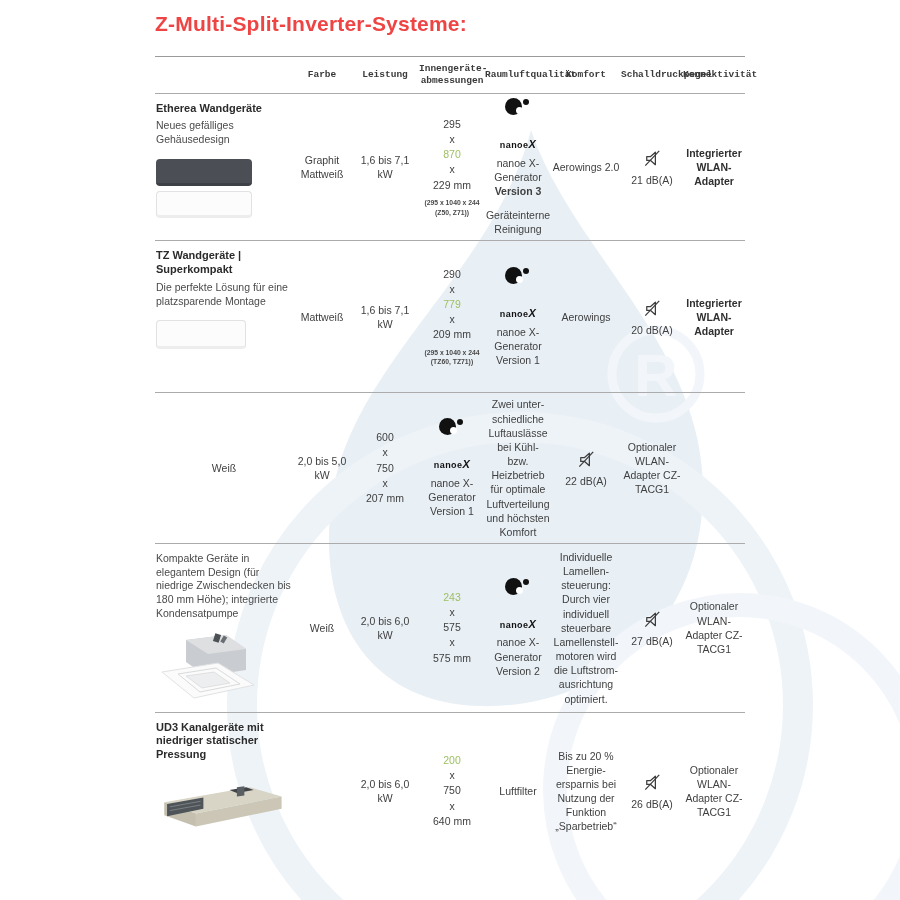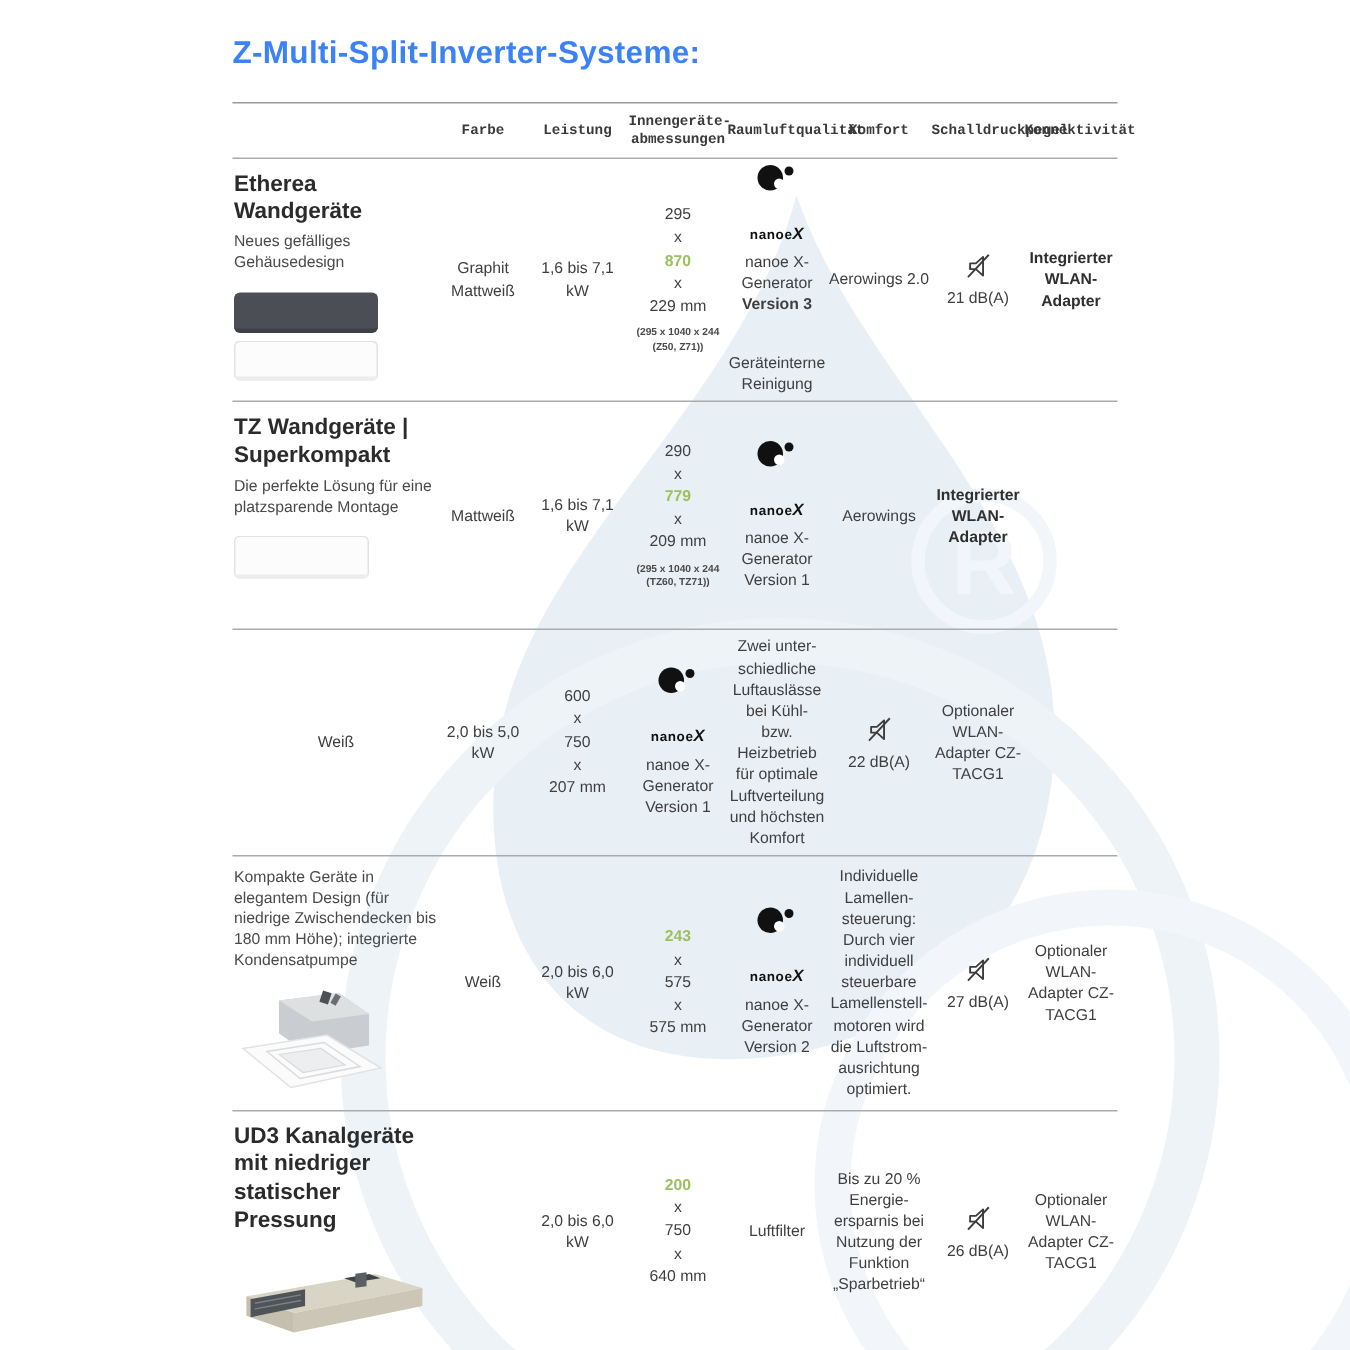--- a/index.html
+++ b/index.html
@@ -4,57 +4,57 @@
 <style>
   * { margin:0; padding:0; box-sizing:border-box; }
   html,body { background:#ffffff; }
   .page {
     position:relative; width:900px; height:900px; background:#fff;
     font-family:"Liberation Sans", sans-serif; color:#3c3c3c; overflow:hidden;
   }
   .wm { position:absolute; left:0; top:0; z-index:0; }
   .content { position:absolute; left:155px; top:0; width:590px; z-index:1; }
 
-  .title { padding-top:22px; font-size:21px; font-weight:bold; line-height:1.32; color:#3b82f6; letter-spacing:0.2px; }
+  .title { padding-top:10px; font-size:21px; font-weight:bold; line-height:1.32; color:#ef4444; letter-spacing:0.2px; }
 
   .thead {
     display:grid; grid-template-columns:138px 58px 68px 66px 66px 70px 62px 62px;
     border-top:1px solid #9a9a9a; margin-top:18px; min-height:37px; align-items:center;font-family:Liberation Mono, monospace;
   }
   .th { font-size:9.5px; font-weight:bold; color:#3a3a3a; text-align:center; white-space:nowrap; line-height:1.2; }
   .th.wrap { white-space:normal; }
 
   .trow {
     display:grid; grid-template-columns:138px 58px 68px 66px 66px 70px 62px 62px;
     border-top:1px solid #ababab;
   }
   .cell { display:flex; flex-direction:column; align-items:center; justify-content:center;
           text-align:center; font-size:10.5px; line-height:1.35; color:#3f3f3f; padding:4px 1px; }
   .name-cell { align-items:flex-start; justify-content:flex-start; text-align:left; padding-top:8px; }
-  .pname { font-size:15px; font-weight:bold; color:#2b2b2b; line-height:1.25; margin-bottom:4px; }
+  .pname { font-size:11px; font-weight:bold; color:#2b2b2b; line-height:1.25; margin-bottom:4px; }
   .pdesc { font-size:10.5px; color:#4a4a4a; line-height:1.3; }
   .pimg { margin-top:12px; }
 
   .dims div { line-height:1.45; }
-  .green { color:#9dbf62; font-weight:bold;text-align:center; }
+  .green { color:#9dbf62; font-weight:normal;text-align:center; }
   .dims-note { font-size:6.8px; color:#4a4a4a; margin-top:5px; line-height:1.4; font-weight:bold; }
 
   .komfort span, .farbe span { display:block; }
   .bold-cell { font-weight:bold; color:#2f2f2f; }
 
   
   .nmark { position:relative; width:26px; height:22px; margin:0 auto; }
   .nbig { position:absolute; left:0; top:2; width:17px; height:17px; background:#111; border-radius:50%; }
   .nnotch { position:absolute; left:11px; top:9px; width:7px; height:7px; background:#fff; border-radius:50%; }
   .ndot { position:absolute; left:18px; top:1px; width:6px; height:6px; background:#111; border-radius:50%; }
   .nword { font-size:9px; font-weight:bold; color:#111; letter-spacing:0.4px; margin-top:17px; }
   .nword .nx { font-style:italic; font-size:11px; }
   .genblock { margin-top:4px; }
   .ver-bold { font-weight:bold; }
-  .raum-extra { margin-top:25px; }
+  .raum-extra { margin-top:10px; }
 
   .schall-icon { margin-bottom:3px; }
 
   
   .unit-wall { width:96px; height:27px; border-radius:4px; margin-bottom:5px; position:relative; }
   .unit-wall.dark { background:#4b4f55; border-bottom:3px solid #3d4147; }
   .unit-wall.light { background:#fcfcfc; border:1px solid #e2e2e2; border-bottom:3px solid #ededed; }
   .unit-wall.tz { width:90px; height:29px; }
   .unit-console { width:76px; height:56px; background:#fdfdfd; border:1px solid #e3e3e3; border-radius:2px; position:relative; }
   .unit-console::after { content:""; position:absolute; left:6px; right:6px; bottom:8px; height:4px;
@@ -181,20 +181,27 @@
         <div class="nword"><span>nanoe</span><span class="nx">X</span></div>
         <div class="genblock">
           <div>nanoe X-</div>
           <div>Generator</div>
           <div>Version 1</div>
         </div>
       </div>
       <div class="cell komfort">
           <span>Aerowings</span>
         </div>
+      <div class="cell">
+        <svg class="schall-icon" width="23" height="23" viewBox="0 0 24 24">
+            <path d="M6 10 h4 l5 -4.5 v13 l-5 -4.5 H6 z" fill="none" stroke="#3c3c3c" stroke-width="1.3" stroke-linejoin="round"></path>
+            <line x1="4.5" y1="19.5" x2="19" y2="4" stroke="#3c3c3c" stroke-width="1.3"></line>
+          </svg>
+        <span>20 dB(A)</span>
+      </div>
       <div class="cell bold-cell">
           <span>Integrierter WLAN-Adapter</span>
         </div>
     </div>
 
     <div class="trow" style="min-height:148px">
       <div class="cell farbe">
           <span>Weiß</span>
         </div>
       <div class="cell">

